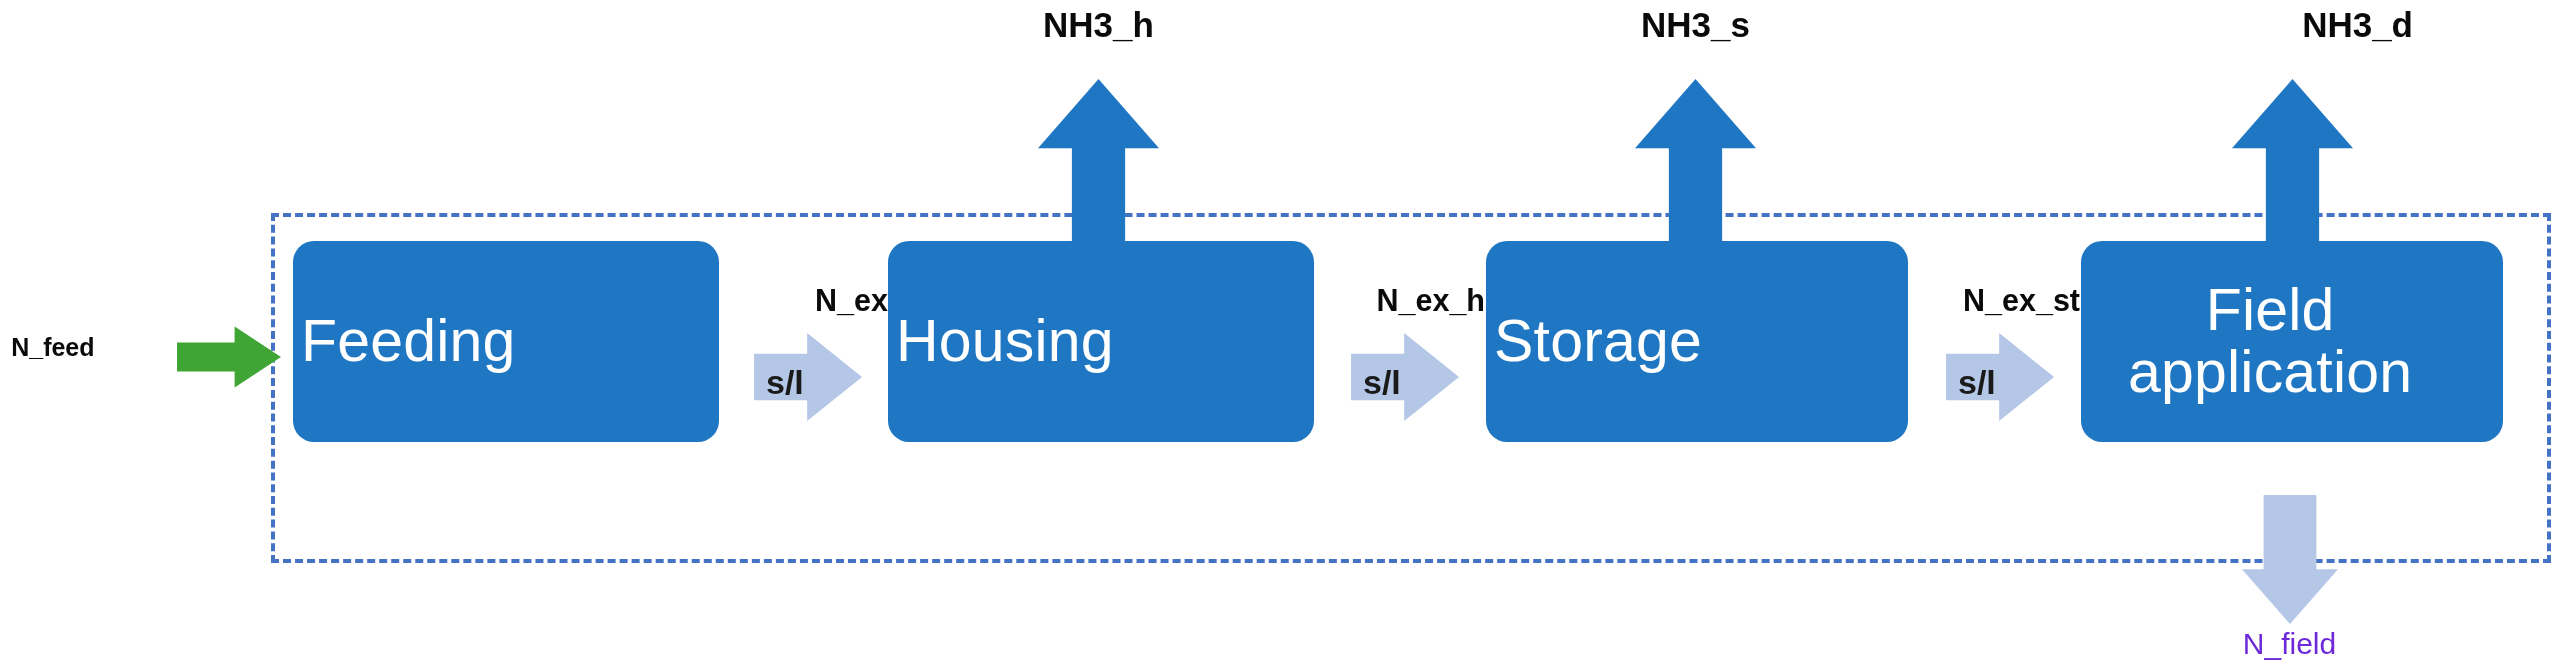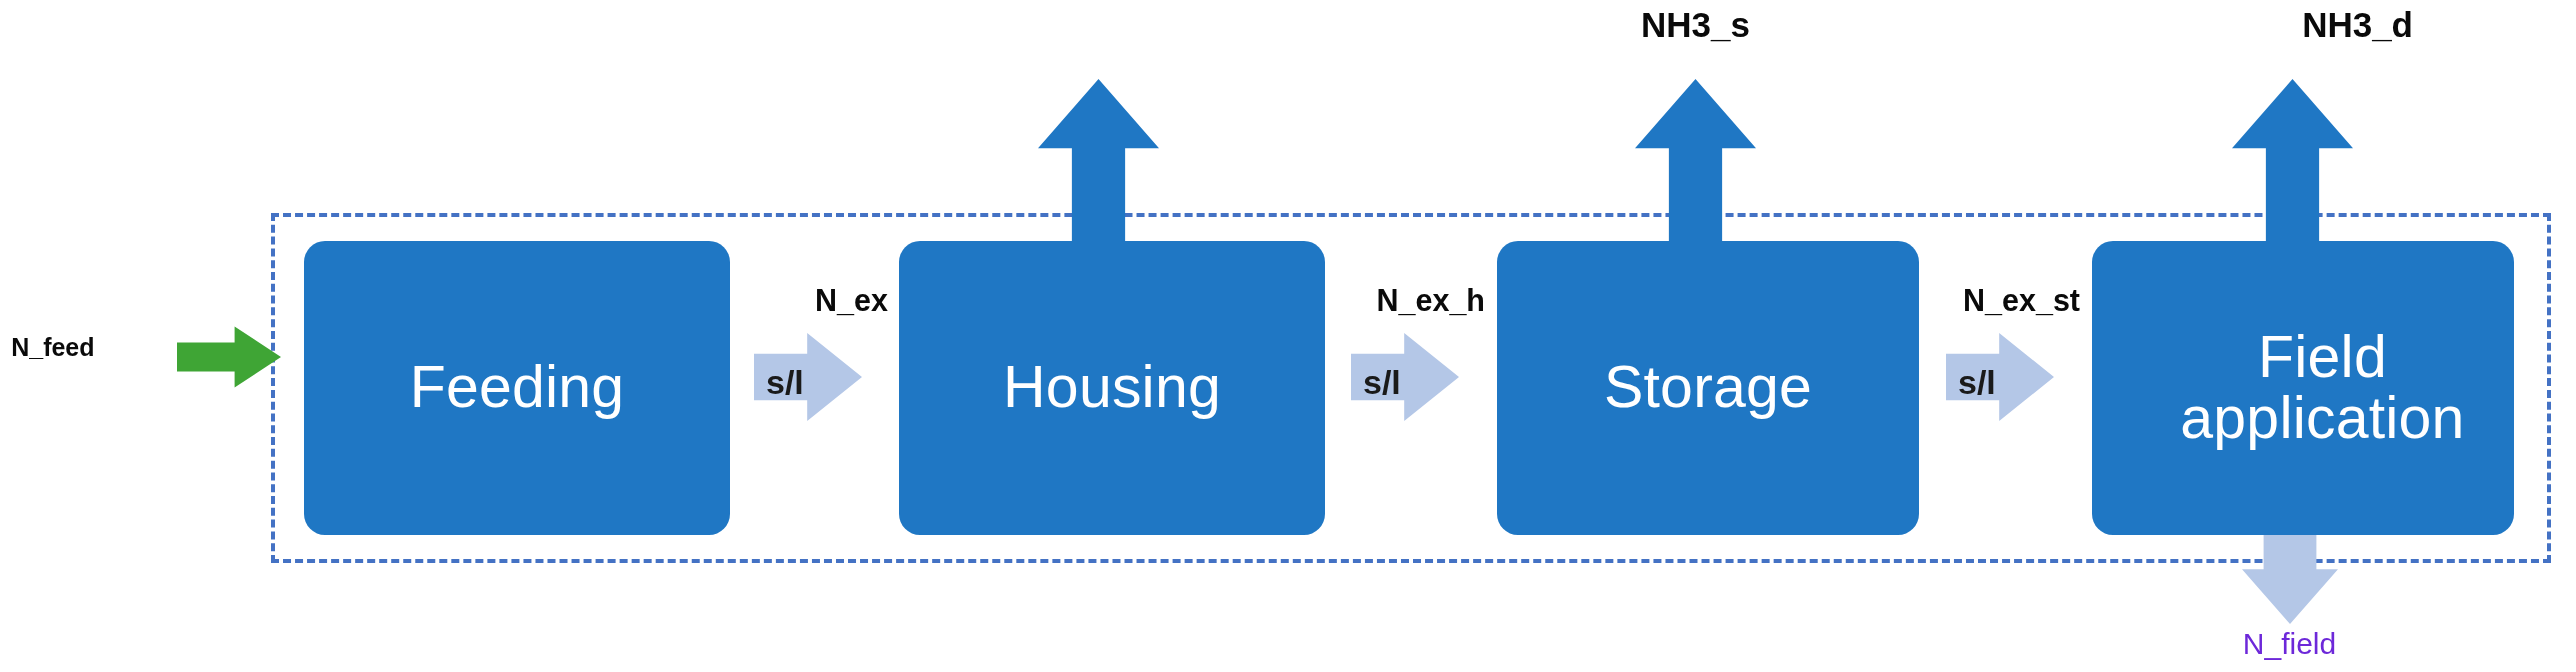--- a/index.html
+++ b/index.html
@@ -29,30 +29,29 @@
     border: 4px dashed #4472C4;
     box-sizing: border-box;
     background: transparent;
     z-index: 2;
   }
 
   
   .process-box {
     position: absolute;
     top: 241px;
-    height: 294px;
+    height: 201px;
     background: #1F77C4;
     border-radius: 21px;
     display: flex;
     align-items: center;
-    justify-content: center;
+    justify-content: flex-start;
     z-index: 6;
     box-sizing: border-box;
     padding: 0 8px;
-    margin-left: 11px;
   }
   .process-box .box-label {
     color: #ffffff;
     font-size: 59px;
     line-height: 1.04;
     font-weight: 400;
     text-align: center;
     letter-spacing: 0.2px;
     white-space: pre-line;
   }
@@ -180,20 +179,21 @@
   <svg class="nh3-arrow" id="nh3-h-arrow" viewBox="0 0 150 215" preserveAspectRatio="none">
     <polygon points="75,0 150,86 108,86 108,215 42,215 42,86 0,86" fill="#1F77C4"></polygon>
   </svg>
   <svg class="nh3-arrow" id="nh3-s-arrow" viewBox="0 0 150 215" preserveAspectRatio="none">
     <polygon points="75,0 150,86 108,86 108,215 42,215 42,86 0,86" fill="#1F77C4"></polygon>
   </svg>
   <svg class="nh3-arrow" id="nh3-d-arrow" viewBox="0 0 150 215" preserveAspectRatio="none">
     <polygon points="75,0 150,86 108,86 108,215 42,215 42,86 0,86" fill="#1F77C4"></polygon>
   </svg>
 
+  <div class="nh3-label" id="nh3-h-label">NH3_h</div>
   <div class="nh3-label" id="nh3-s-label">NH3_s</div>
   <div class="nh3-label" id="nh3-d-label">NH3_d</div>
 
   <div class="process-box" id="box-feeding">
     <span class="box-label">Feeding</span>
   </div>
   <div class="process-box" id="box-housing">
     <span class="box-label">Housing</span>
   </div>
   <div class="process-box" id="box-storage">

